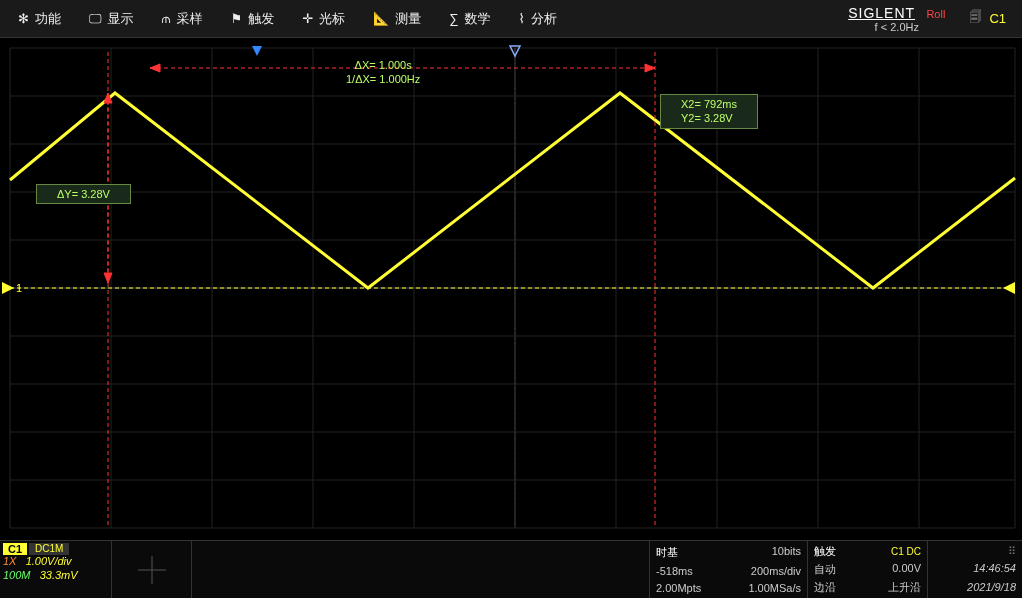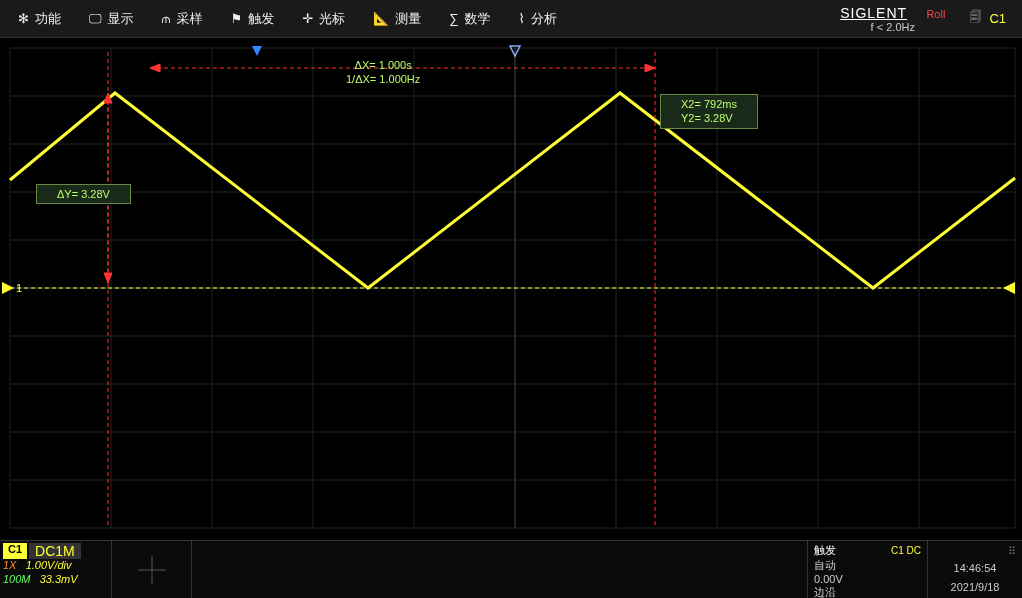--- a/index.html
+++ b/index.html
@@ -38,21 +38,21 @@
     align-items: center;
     padding: 0 12px;
   }
   .brand-name {
     font-family: 'Arial Black', sans-serif;
     font-size: 14px;
     letter-spacing: 1px;
     color: #fff;
     text-decoration: underline;
   }
-  .brand-roll { color: #ff4444; font-size: 11px; margin-left: 16px; }
+  .brand-roll { color: #ff4444; font-size: 11px; margin-left: 8px; }
   .brand-freq { font-size: 11px; color: #ccc; }
   .right-status {
     display: flex;
     align-items: center;
     padding: 0 12px;
     height: 100%;
   }
   .ch-label-top { color: #ffff33; font-size: 13px; margin-left: 8px; }
 
   .scope-area {
@@ -104,21 +104,21 @@
     color: #000;
     padding: 0 5px;
     font-weight: bold;
     font-size: 11px;
   }
   .ch-coupling {
     background: #333;
     color: #ffff33;
     padding: 0 6px;
     margin-left: 2px;
-    font-size: 14px;
+    font-size: 10px;
   }
   .ch-info { color: #ffff33; font-size: 11px; line-height: 1.25; font-style: italic; }
   .ch-info .orange { color: #ff8833; }
   .ch-info .green { color: #66ff66; }
   .crosshair-area {
     width: 80px;
     border-right: 1px solid #333;
     display: flex;
     align-items: center;
     justify-content: center;
@@ -135,22 +135,22 @@
   .timebase-block { width: 158px; }
   .trigger-block { width: 120px; }
   .datetime-block { width: 94px; border-right: none; text-align: right; padding-right:6px;}
   .tb-header { display: flex; justify-content: space-between; }
   .tb-header .lbl { color: #fff; }
   .tb-row { display: flex; justify-content: space-between; color: #ccc; }
   .trg-header { display: flex; justify-content: space-between; align-items: center; }
   .trg-header .lbl { color: #fff; }
   .trg-ch { display:inline-flex; align-items:flex-end;}
   .trg-ch-badge { color: #ffff33; font-size: 10px; }
-  .trg-row { display: flex; justify-content: space-between; color: #ccc; flex-direction: column; }
-  .dt-row { color: #ccc; line-height: 1.3; text-align: center;}
+  .trg-row { display: flex; justify-content: space-between; color: #ccc; }
+  .dt-row { color: #ccc; line-height: 1.3;  font-style: italic;}
 </style>
 </head>
 <body>
 
 <div class="menubar">
   <div class="menu-item">
     <span class="icon">✻</span>
     <span>功能</span>
   </div>
   <div class="menu-item">
@@ -306,20 +306,34 @@
     <svg width="40" height="40">
         <g stroke="#555">
       <line x1="20" y1="6" x2="20" y2="34"></line>
       <line x1="6" y1="20" x2="34" y2="20"></line>
     </g>
       </svg>
   </div>
 
   <div class="spacer"></div>
 
+  <div class="timebase-block">
+    <div class="tb-header">
+      <span class="lbl">时基</span>
+      <span>10bits</span>
+    </div>
+    <div class="tb-row">
+      <span>-518ms</span>
+      <span>200ms/div</span>
+    </div>
+    <div class="tb-row">
+      <span>2.00Mpts</span>
+      <span>1.00MSa/s</span>
+    </div>
+  </div>
 
   <div class="trigger-block">
     <div class="trg-header">
       <span class="lbl">触发</span>
       <span class="trg-ch">
         <span class="trg-ch-badge">C1 DC</span>
       </span>
     </div>
     <div class="trg-row">
       <span>自动</span>

